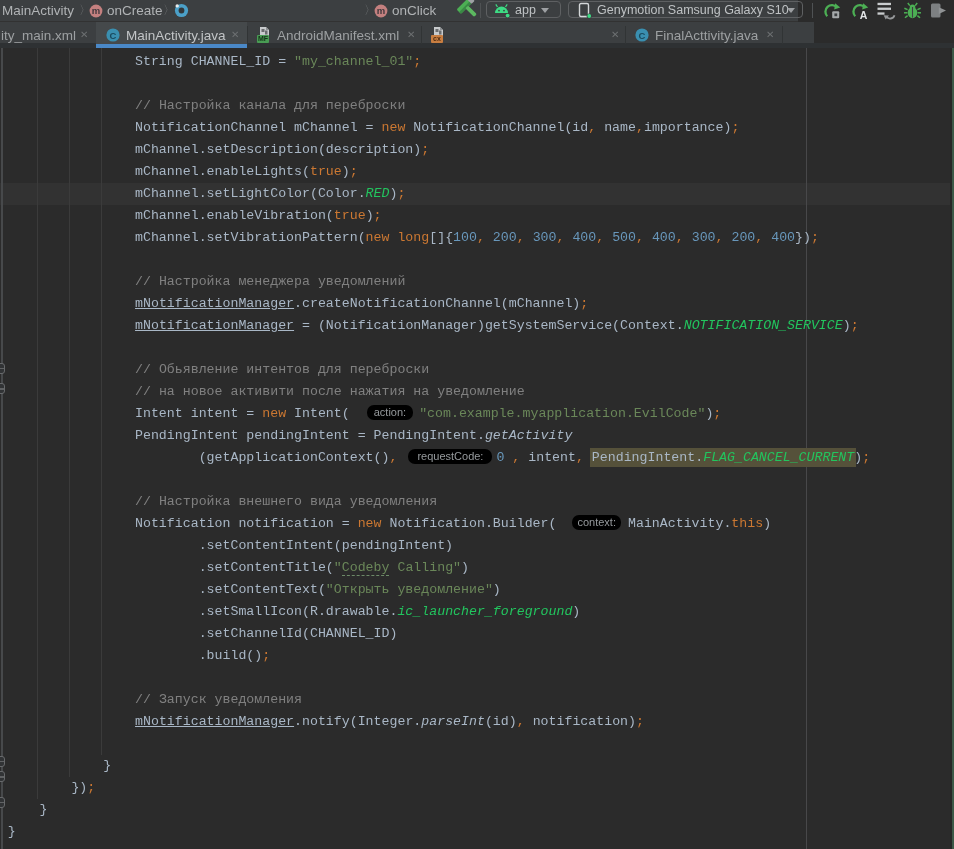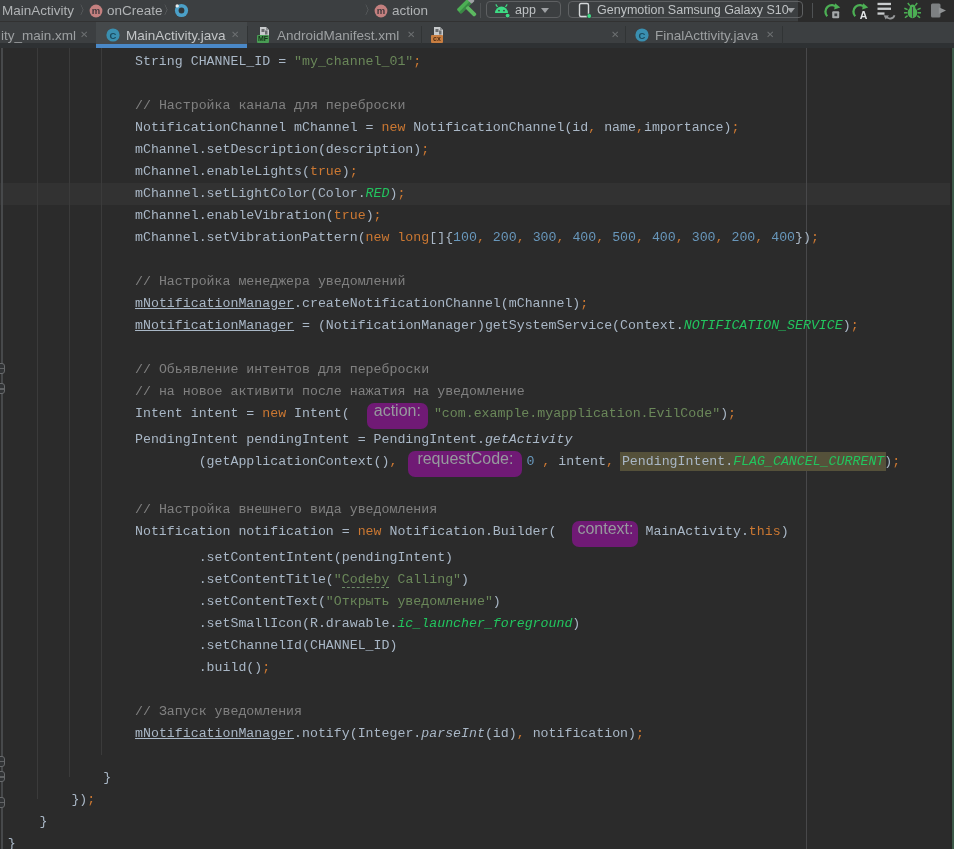--- a/index.html
+++ b/index.html
@@ -1,35 +1,35 @@
 <!DOCTYPE html>
 <html><head><meta charset="utf-8"><style>
 *{margin:0;padding:0;box-sizing:border-box}
 html,body{width:954px;height:849px;overflow:hidden;background:#2b2b2b;font-family:"Liberation Sans",sans-serif}
 .abs{position:absolute}
 #nav{position:absolute;left:0;top:0;width:798px;height:22px;background:#3c3f41;border-bottom:1px solid #323232}
-#tabbar{position:absolute;left:0;top:22px;width:954px;height:26px;background:#3c3f41;border-bottom:1px solid #282828}
+#tabbar{position:absolute;left:0;top:22px;width:814px;height:26px;background:#3c3f41;border-bottom:1px solid #282828}
 #ed{position:absolute;left:0;top:48px;width:954px;height:801px;background:#2b2b2b}
 .bc{position:absolute;top:0;height:22px;line-height:21px;color:#b0b3b5;font-size:13.5px;white-space:pre}
 .sep{position:absolute;top:0;height:22px;line-height:20px;color:#6a6d6f;font-size:12px}
 .tabtext{position:absolute;top:3px;height:22px;line-height:22px;font-size:13.5px;color:#9da0a2;white-space:pre}
 .x{position:absolute;top:8px;font-size:10px;color:#6d7072;line-height:10px}
 .box{position:absolute;top:1px;height:17px;border:1px solid #5e6062;border-radius:4px}
 .guide{position:absolute;width:1px;background:#3b3b3b}
 #band{position:absolute;left:0;top:135px;width:954px;height:22px;background:#323232}
 pre{position:absolute;left:7.8px;top:3px;font-family:"Liberation Mono",monospace;font-size:13.25px;line-height:22px;color:#a9b7c6}
 .k{color:#cc7832}
 .s{color:#6a8759}
 .c{color:#808080}
 .n{color:#6897bb}
 .p{color:#22c55e;font-style:italic}
 .it{font-style:italic}
 .u{text-decoration:underline}
 .w{border-bottom:1px dashed #6d8a68}
-.chip{display:inline-block;background:#701a75;border-radius:7px;font-family:"Liberation Sans",sans-serif;font-size:16px;color:#969a9d;height:26px;line-height:15px;padding:0 6px;vertical-align:1px}
+.chip{display:inline-block;background:#000000;border-radius:7px;font-family:"Liberation Sans",sans-serif;font-size:11px;color:#969a9d;height:15px;line-height:15px;padding:0 6px;vertical-align:1px}
 .hl{background:#55513a;box-shadow:0 0 0 2px #55513a}
 .fold{position:absolute;left:-3px;width:8px;height:11px;border:1px solid #67696b;border-radius:3px;background:linear-gradient(180deg,#313335 4px,#606264 4px,#606264 5.5px,#313335 5.5px)}
 </style></head>
 <body>
 <div id="nav">
   <span class="bc" style="left:2px">MainActivity</span>
   <span class="sep" style="left:79px">〉</span>
   <svg class="abs" style="left:89px;top:4px" width="14" height="14" viewBox="0 0 14 14">
       <circle cx="7" cy="7" r="6.4" fill="#c4807f"></circle>
       <text x="7" y="10.4" font-size="9.5" font-weight="bold" fill="#40373c" text-anchor="middle" font-family="Liberation Sans">m</text>
@@ -39,21 +39,21 @@
   <svg class="abs" style="left:174px;top:3px" width="15" height="15" viewBox="0 0 15 15">
       <circle cx="7.5" cy="7.5" r="6.6" fill="#4ba0c8"></circle>
       <circle cx="7.5" cy="7.5" r="2.9" fill="#33373a"></circle>
       <circle cx="3.2" cy="2.9" r="1.7" fill="#e8eaec"></circle>
     </svg>
   <span class="sep" style="left:364px">〉</span>
   <svg class="abs" style="left:374px;top:4px" width="14" height="14" viewBox="0 0 14 14">
       <circle cx="7" cy="7" r="6.4" fill="#c4807f"></circle>
       <text x="7" y="10.4" font-size="9.5" font-weight="bold" fill="#40373c" text-anchor="middle" font-family="Liberation Sans">m</text>
     </svg>
-  <span class="bc" style="left:392px">action</span>
+  <span class="bc" style="left:392px">onClick</span>
   <svg class="abs" style="left:452px;top:-2px" width="30" height="24" viewBox="0 0 30 24">
     <g transform="translate(2.5 0.5) scale(0.88)">
         <g transform="rotate(-45 13 9)">
           <rect x="3" y="4" width="17" height="7" rx="1.5" fill="#4caf54"></rect>
           <rect x="3" y="8" width="17" height="3" rx="1" fill="#3a8a45"></rect>
           <rect x="19.5" y="3.5" width="5" height="8" rx="1" fill="#9fa2a4"></rect>
           <rect x="11" y="10" width="4.5" height="14" rx="1.5" fill="#5cb860"></rect>
         </g>
       </g>
   </svg>

